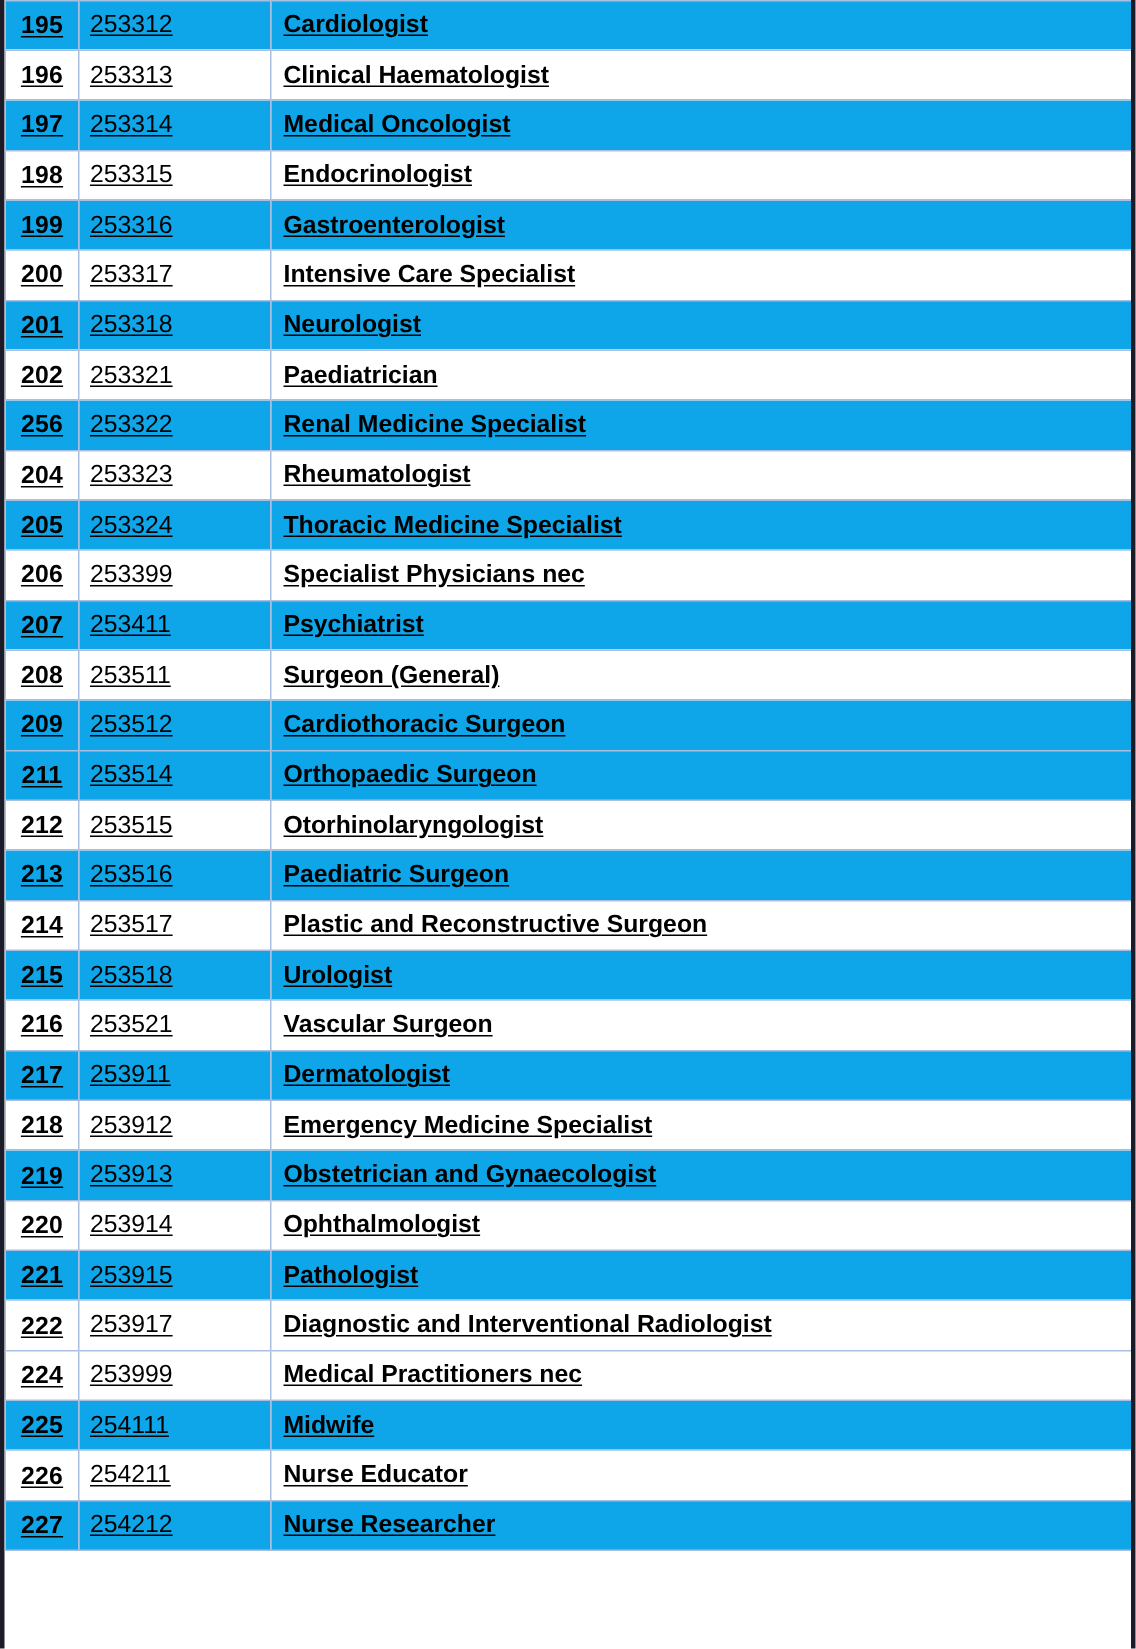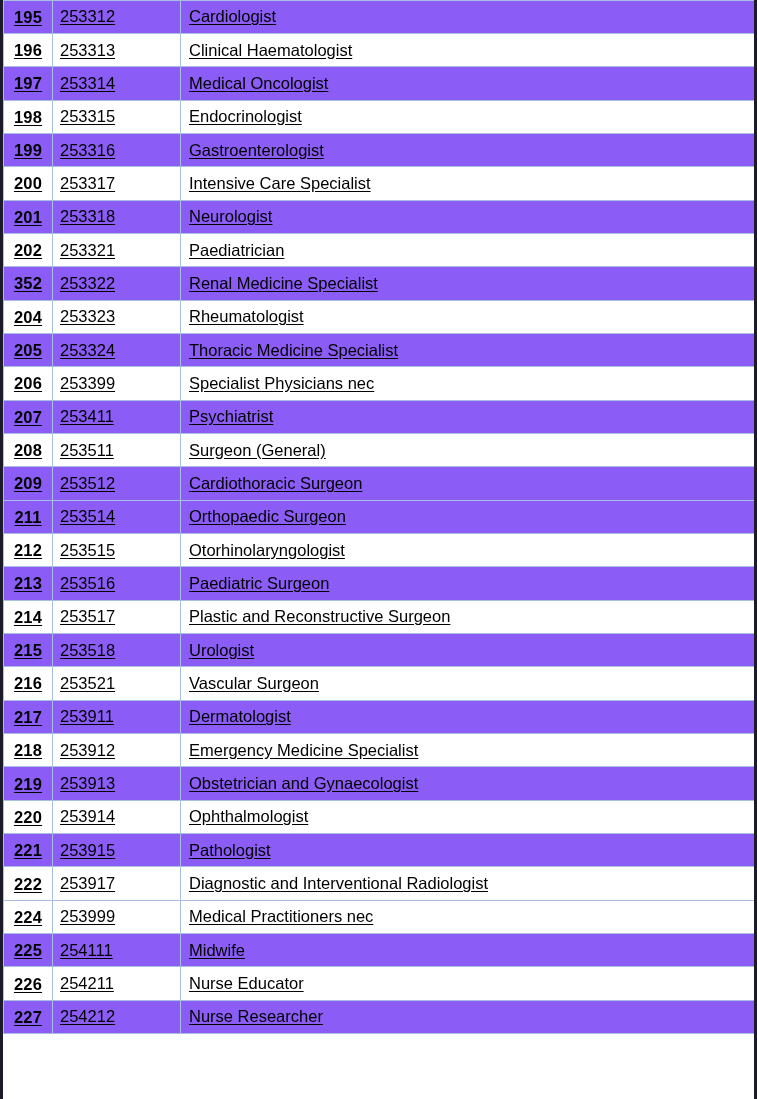--- a/index.html
+++ b/index.html
@@ -59,21 +59,21 @@
   table.occ-table td {
     border: 1px solid #a9bfe2;
     padding: 0;
     vertical-align: middle;
     height: 33.35px;
     box-sizing: border-box;
     background: #ffffff;
   }
 
   table.occ-table tr.shade td {
-    background: #8b5cf6;
+    background: #0ea5e9;
     margin-left: 27px;
   }
 
   
   .cell-index {
     font-size: 16.5px;
     font-weight: 700;
     color: #000000;
     text-align: center;
     text-decoration: underline;
@@ -89,21 +89,21 @@
     color: #000000;
     text-align: center;
     text-decoration: underline;
     text-underline-offset: 2px;
     display: inline-block;
     margin-left: 7px;
     line-height: 1.1;
   }
   .cell-title {
     font-size: 16.5px;
-    font-weight: 400;
+    font-weight: 700;
     color: #000000;
     text-align: center;
     text-decoration: underline;
     text-underline-offset: 2px;
     display: inline-block;
     margin-left: 8px;
     line-height: 1.1;
     white-space: nowrap;
   }
 </style>
@@ -170,21 +170,21 @@
           </tr>
           <tr>
             <td>
               <span class="cell-index">202</span>
             </td>
             <td><span class="cell-code">253321</span></td>
             <td><span class="cell-title">Paediatrician</span></td>
           </tr>
           <tr class="shade">
             <td>
-              <span class="cell-index">352</span>
+              <span class="cell-index">256</span>
             </td>
             <td><span class="cell-code">253322</span></td>
             <td><span class="cell-title">Renal Medicine Specialist</span></td>
           </tr>
           <tr>
             <td>
               <span class="cell-index">204</span>
             </td>
             <td><span class="cell-code">253323</span></td>
             <td><span class="cell-title">Rheumatologist</span></td>

